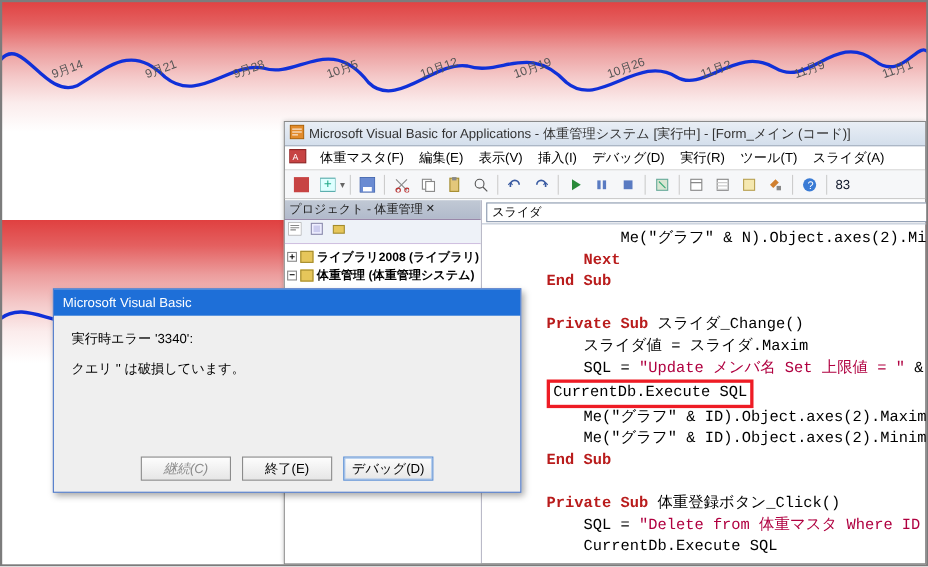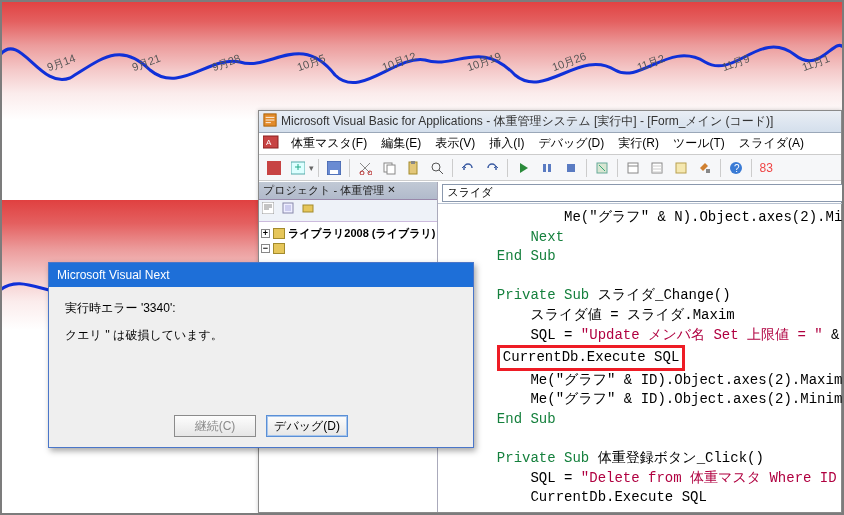--- a/index.html
+++ b/index.html
@@ -70,21 +70,21 @@
   height: 26px;
   border-bottom: 1px solid #ccc;
   display:flex; align-items:center; gap:2px; padding:0 4px;
   background:#f6f7f9;
 }
 .toolbar .tbtn, .toolbar .sep, .toolbar .text {
   display:inline-flex; align-items:center; justify-content:center;
 }
 .toolbar .tbtn { width:22px; height:22px; border:1px solid transparent; border-radius:2px; }
 .toolbar .sep { width:1px; height:18px; background:#ccc; margin:0 2px; }
-.toolbar .text { padding:0 4px; color:#ef4444; }
+.toolbar .text { padding:0 4px; color:#0f172a; }
 .ide-body {
   position:absolute; top:71px; left:0; right:0; bottom:0;
   display:flex;
 }
 
 .project-panel {
   width: 224px; border-right:1px solid #aab;
   display:flex; flex-direction:column;
 }
 .project-panel .ph {
@@ -114,21 +114,21 @@
 .code-dd .dd {
   flex:1; height:18px; border:1px solid #8a98ad; margin:2px 4px;
   display:flex; align-items:center; justify-content:space-between;
   padding:0 4px; background:#fff; font-size:11px;
 }
 .code-area {
   flex:1; font-family: Consolas, "Courier New", monospace;
   font-size: 14px; line-height:1.4; padding:4px 8px; color:#000; position:relative;
   white-space:pre; overflow:hidden;
 }
-.kw { color:#15803d; }
+.kw { color:#b91c1c;font-weight:bold; }
 .str { color:#b00040; }
 .hl-current {
   display:inline-block; border:3px solid #ee1c25; padding:0 3px; font-weight:500;
 }
 
 
 .dlg {
   position:absolute;
   left: 48px; top: 262px;
   width: 426px; height: 186px;
@@ -147,21 +147,21 @@
   position:absolute; left:0; right:0; bottom:10px;
   display:flex; justify-content:center; gap:10px;
 }
 .dlg .btn {
   width:82px; height:22px; font-size:12px;
   background:linear-gradient(#fdfdfd,#e6e6e6);
   border:1px solid #8b8b8b;
   display:inline-flex; align-items:center; justify-content:center;
 }
 .dlg .btn.default { border:1px solid #5a8fd6; box-shadow:0 0 0 1px #a7c6ed inset; }
-.dlg .btn.disabled { color:#8a8a8a; }
+.dlg .btn.disabled { color:#8a8a8a;font-style:italic; }
 
 .frame-border {
   position:absolute; inset:0; border:2px solid #7c7c7c; pointer-events:none;
 }
 </style>
 </head>
 <body>
 
 <div class="graph-bg">
   <div class="graph-strip top">
@@ -355,20 +355,21 @@
       </div>
       <div class="tree">
         <div class="tree-item bold">
           <span class="plus-box">+</span>
           <span class="folder-ic"></span>
           <span>ライブラリ2008 (ライブラリ)</span>
         </div>
         <div class="tree-item bold" style="margin-top:2px">
           <span class="plus-box">−</span>
           <span class="folder-ic"></span>
+          <span>体重管理 (体重管理システム)</span>
         </div>
       </div>
     </div>
 
     <div class="code-pane">
       <div class="code-dd">
         <div class="dd">
           <span>スライダ</span>
 
         </div>
@@ -387,26 +388,27 @@
 <span></span>
 <span class="kw">      Private Sub</span><span> 体重登録ボタン_Click()</span>
 <span>          SQL = </span><span class="str">"Delete from 体重マスタ Where ID</span>
 <span>          CurrentDb.Execute SQL</span></div>
     </div>
   </div>
 </div>
 
 <div class="dlg">
   <div class="dtitle">
-    <span>Microsoft Visual Next</span>
+    <span>Microsoft Visual Basic</span>
   </div>
   <div class="dbody">
     <div>実行時エラー '3340':</div>
     <div style="height:8px"></div>
     <div>クエリ '' は破損しています。</div>
   </div>
   <div class="dbtns">
     <span class="btn disabled">継続(C)</span>
+    <span class="btn">終了(E)</span>
     <span class="btn default">デバッグ(D)</span>
   </div>
 </div>
 
 <div class="frame-border"></div>
 
 </body></html>

